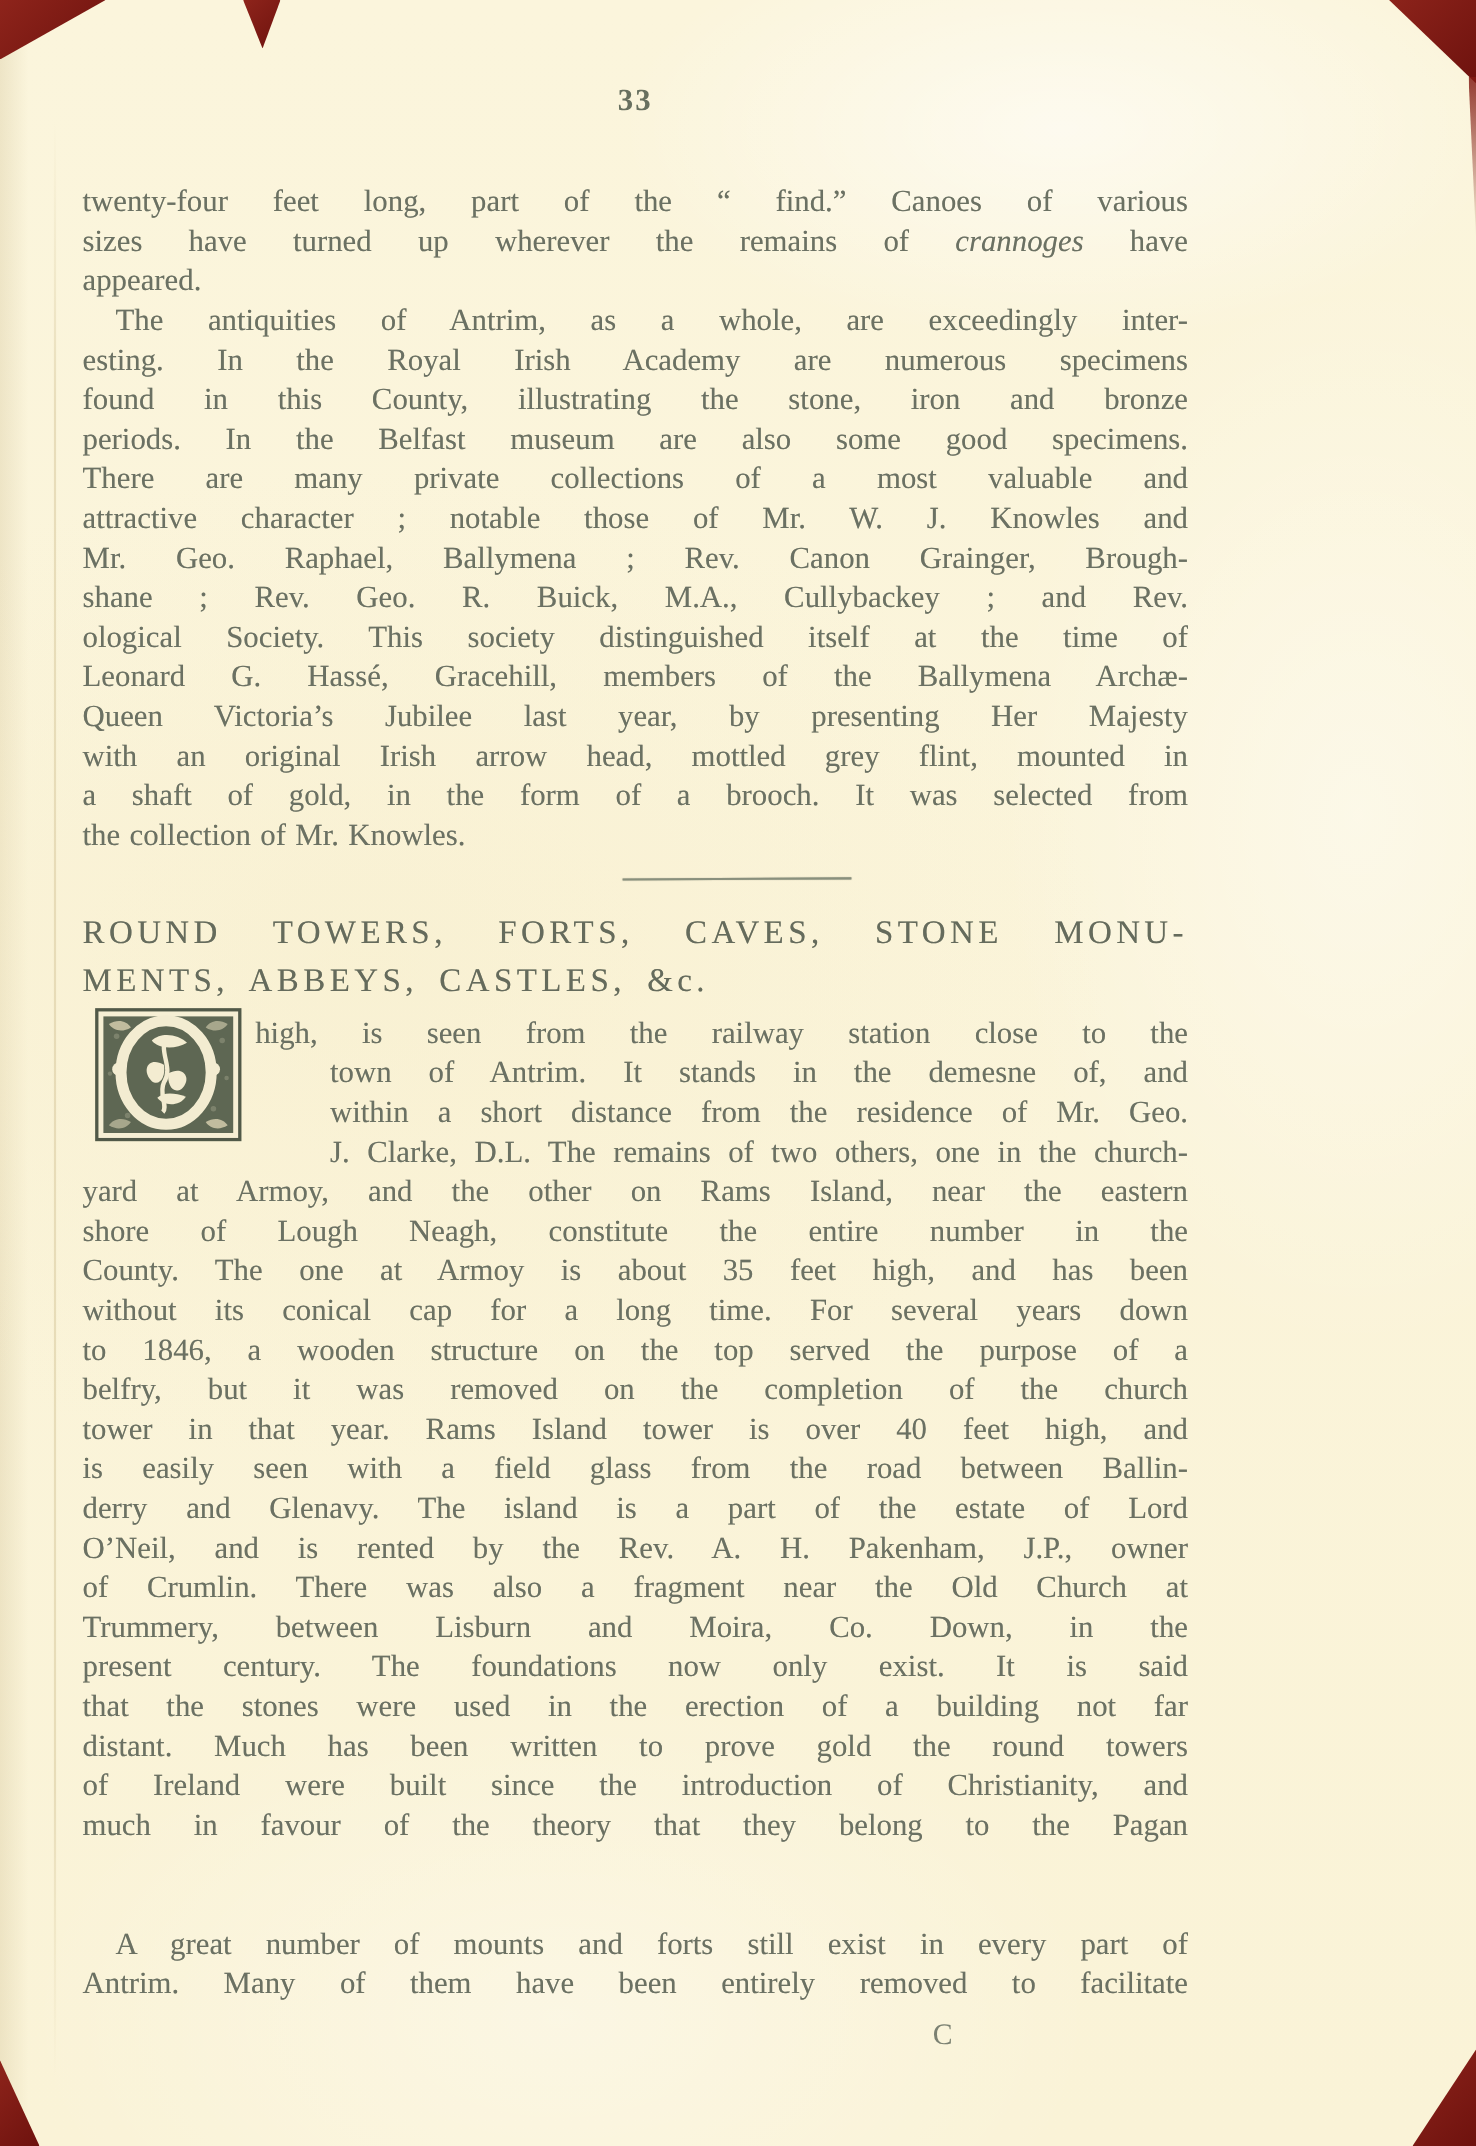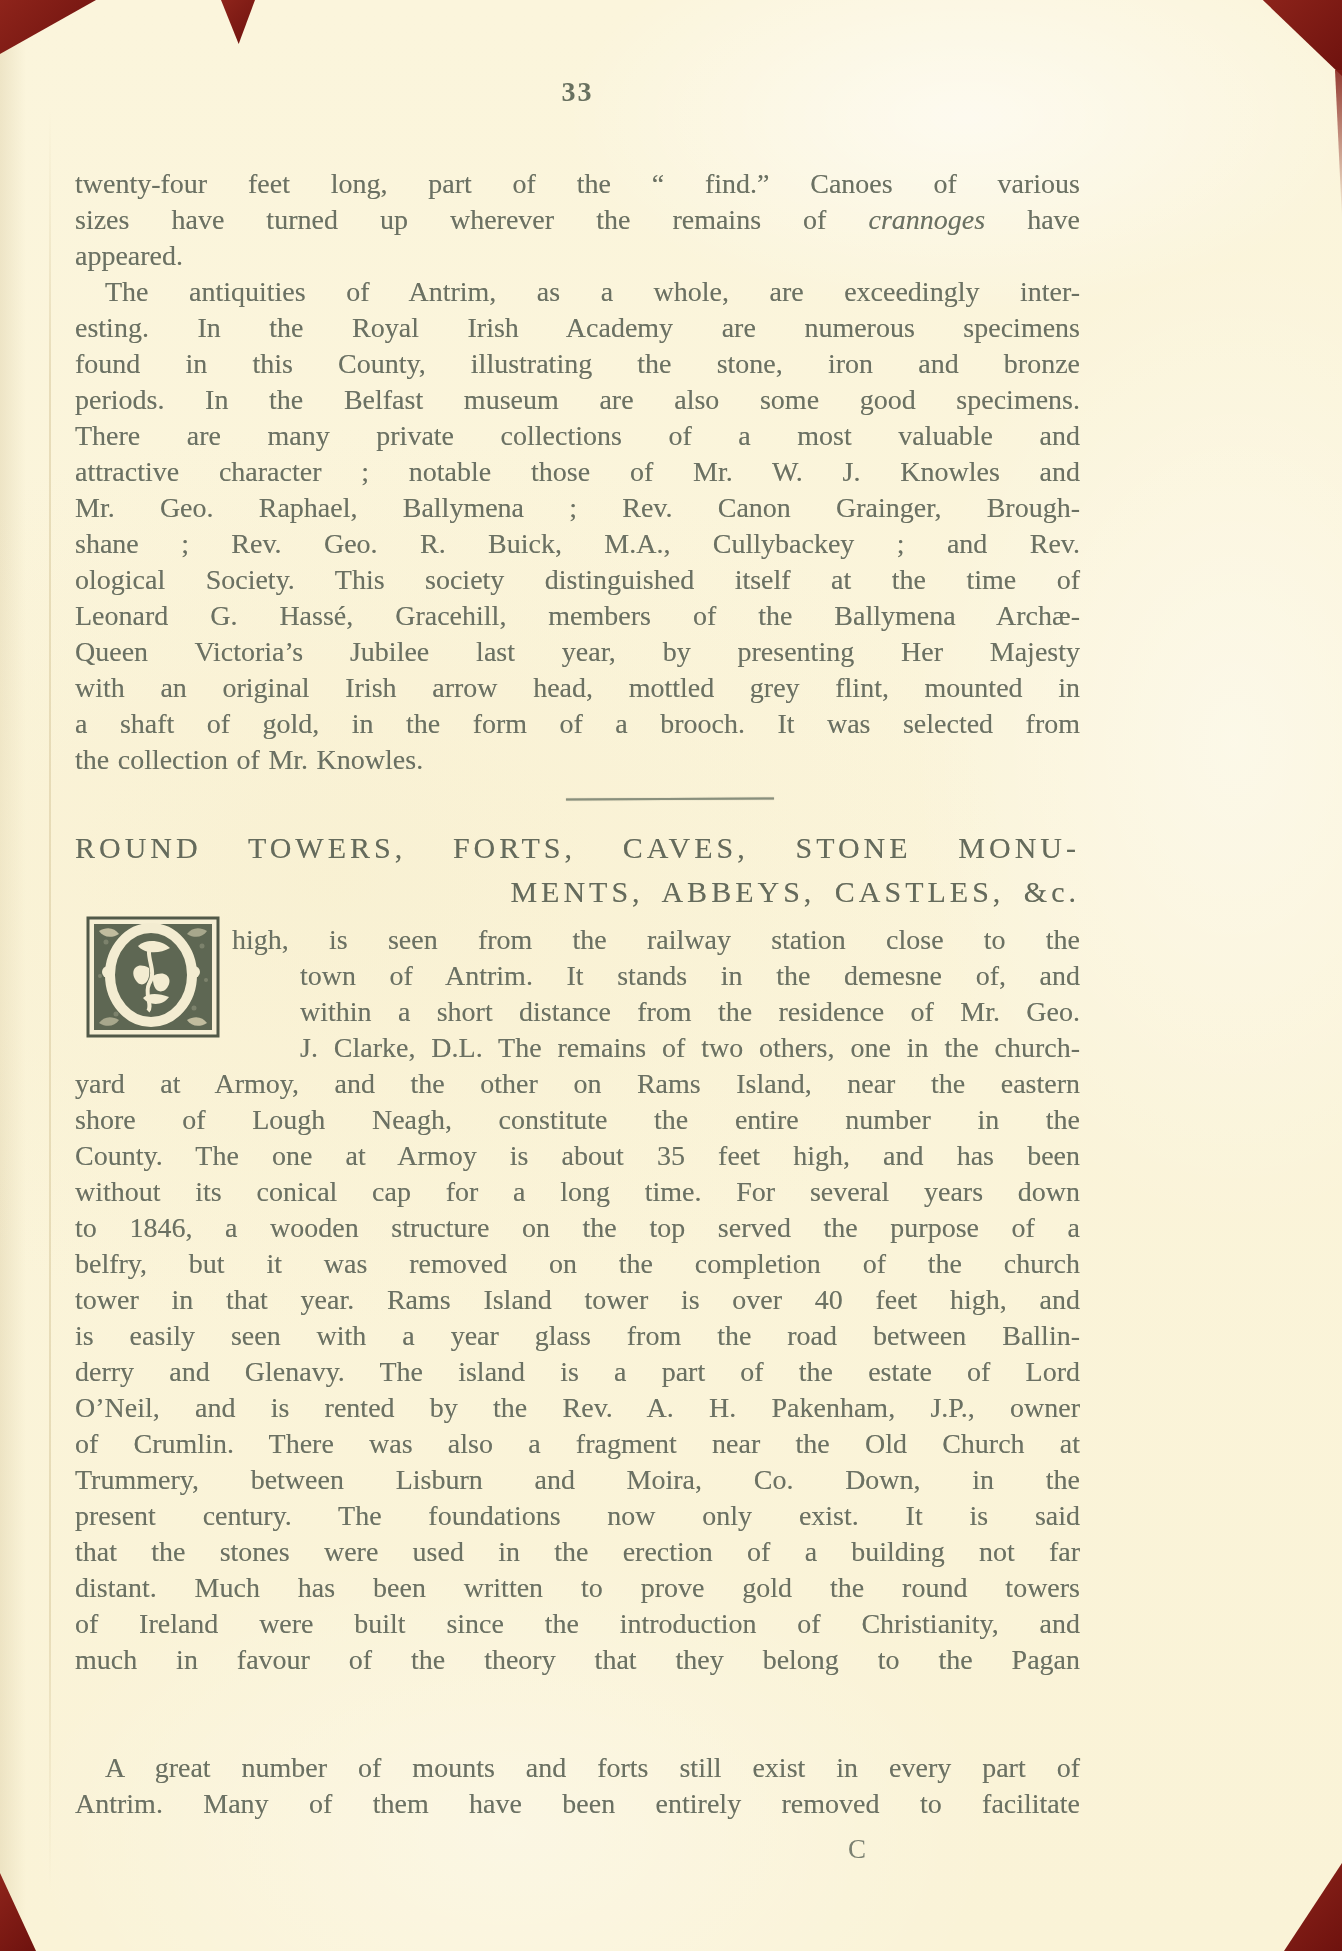--- a/index.html
+++ b/index.html
@@ -41,21 +41,21 @@
   .p4{top:1750px;}
   .p4 .line.last{text-align-last:justify;}
   .p3 .line:nth-child(1){padding-left:157px;}
   .p3 .line:nth-child(2),.p3 .line:nth-child(3),.p3 .line:nth-child(4){padding-left:225px;}
   .rule{position:absolute;left:566px;top:798px;width:208px;height:2px;background:#89907d;
     transform:rotate(-.3deg);box-shadow:0 0 1px rgba(107,113,99,.6);}
   .heading{position:absolute;left:75px;top:826px;width:1005px;color:#656b5c;
     font-size:30px;line-height:44px;letter-spacing:4px;word-spacing:8px;
     text-shadow:0 0 .6px rgba(101,107,92,.5);}
   .heading .h1{text-align:justify;text-align-last:justify;white-space:nowrap;}
-  .heading .h2{text-align:right;}
+  .heading .h2{text-align:left;}
   .dropcap{position:absolute;left:86px;top:916px;width:134px;height:122px;}
   .sr{position:absolute;width:1px;height:1px;overflow:hidden;opacity:0;}
   .sig{position:absolute;left:848px;top:1834px;font-size:27px;color:#7b8172;}
   em{font-style:italic;}
 </style>
 </head>
 <body>
 
 <div class="page">
 
@@ -133,21 +133,21 @@
       <div class="line">town of Antrim.  It stands in the demesne of, and</div>
       <div class="line">within a short distance from the residence of Mr. Geo.</div>
       <div class="line">J. Clarke, D.L.  The remains of two others, one in the church-</div>
       <div class="line">yard at Armoy, and the other on Rams Island, near the eastern</div>
       <div class="line">shore of Lough Neagh, constitute the entire number in the</div>
       <div class="line">County.  The one at Armoy is about 35 feet high, and has been</div>
       <div class="line">without its conical cap for a long time.  For several years down</div>
       <div class="line">to 1846, a wooden structure on the top served the purpose of a</div>
       <div class="line">belfry, but it was removed on the completion of the church</div>
       <div class="line">tower in that year.  Rams Island tower is over 40 feet high, and</div>
-      <div class="line">is easily seen with a year glass from the road between Ballin-</div>
+      <div class="line">is easily seen with a field glass from the road between Ballin-</div>
       <div class="line">derry and Glenavy.  The island is a part of the estate of Lord</div>
       <div class="line">O’Neil, and is rented by the Rev. A. H. Pakenham, J.P., owner</div>
       <div class="line">of Crumlin.  There was also a fragment near the Old Church at</div>
       <div class="line">Trummery, between Lisburn and Moira, Co. Down, in the</div>
       <div class="line">present century.  The foundations now only exist.  It is said</div>
       <div class="line">that the stones were used in the erection of a building not far</div>
       <div class="line">distant.  Much has been written to prove gold the round towers</div>
       <div class="line">of Ireland were built since the introduction of Christianity, and</div>
       <div class="line">much in favour of the theory that they belong to the Pagan</div>
     </div>

